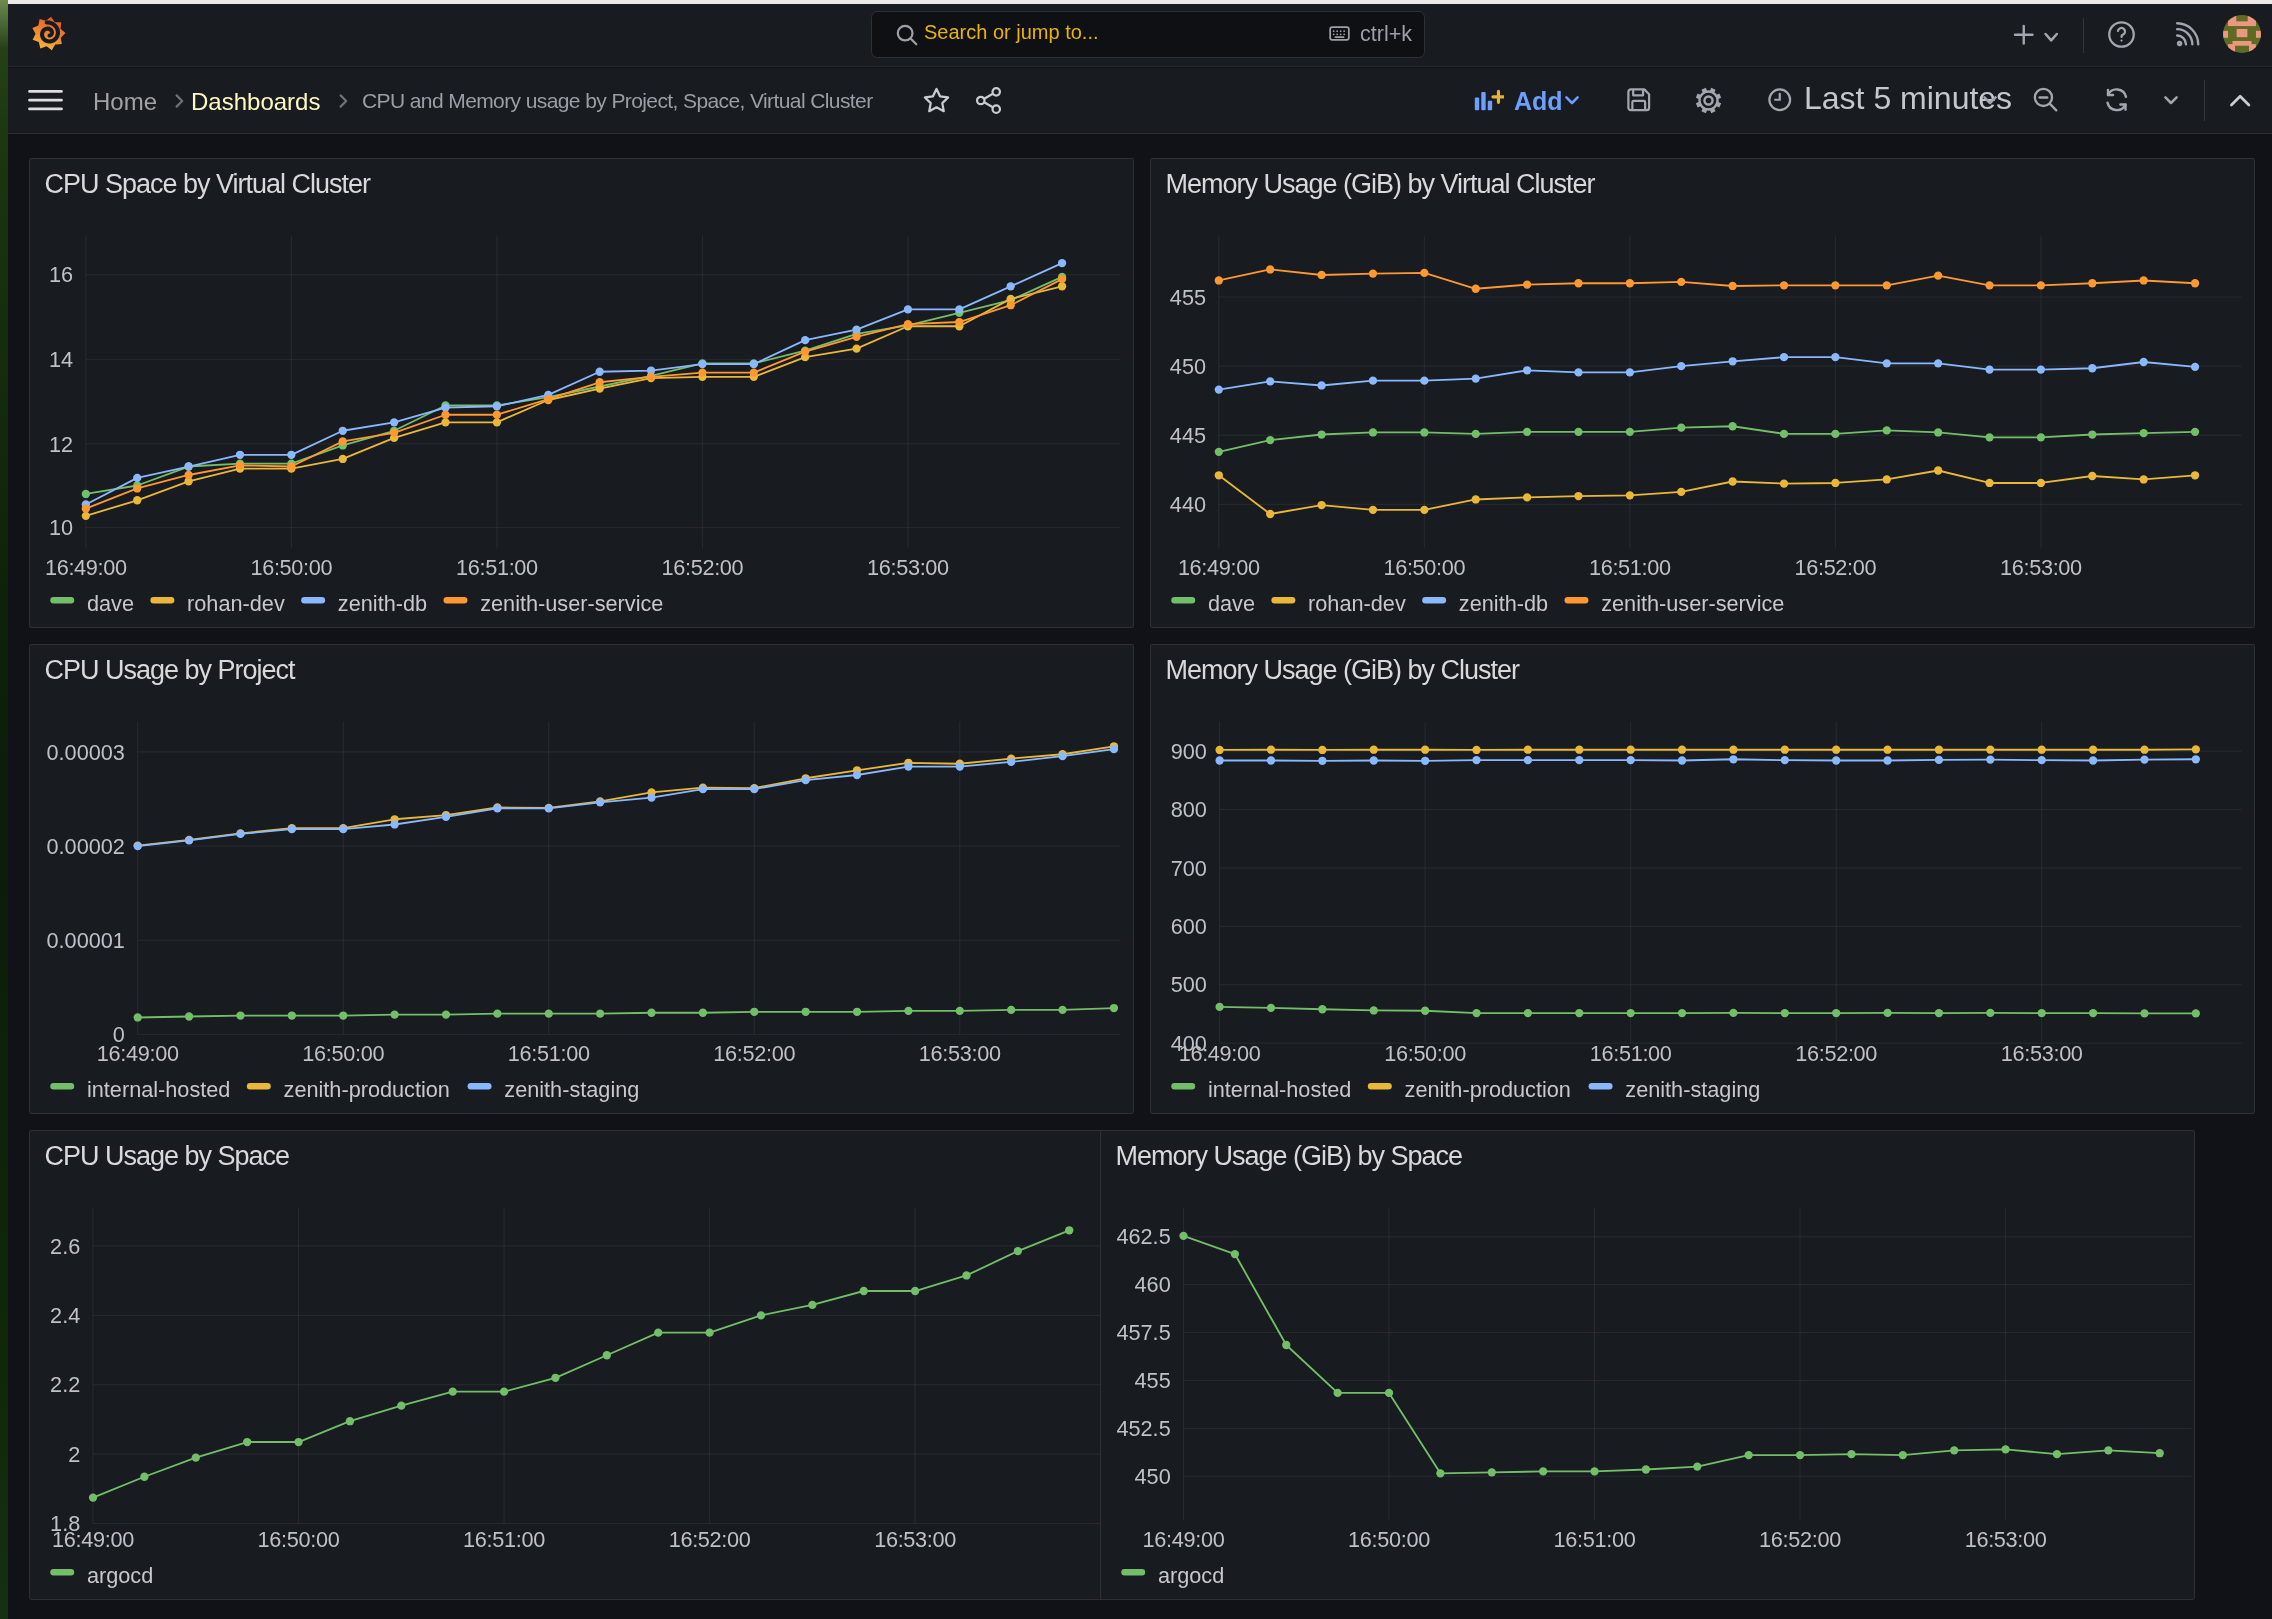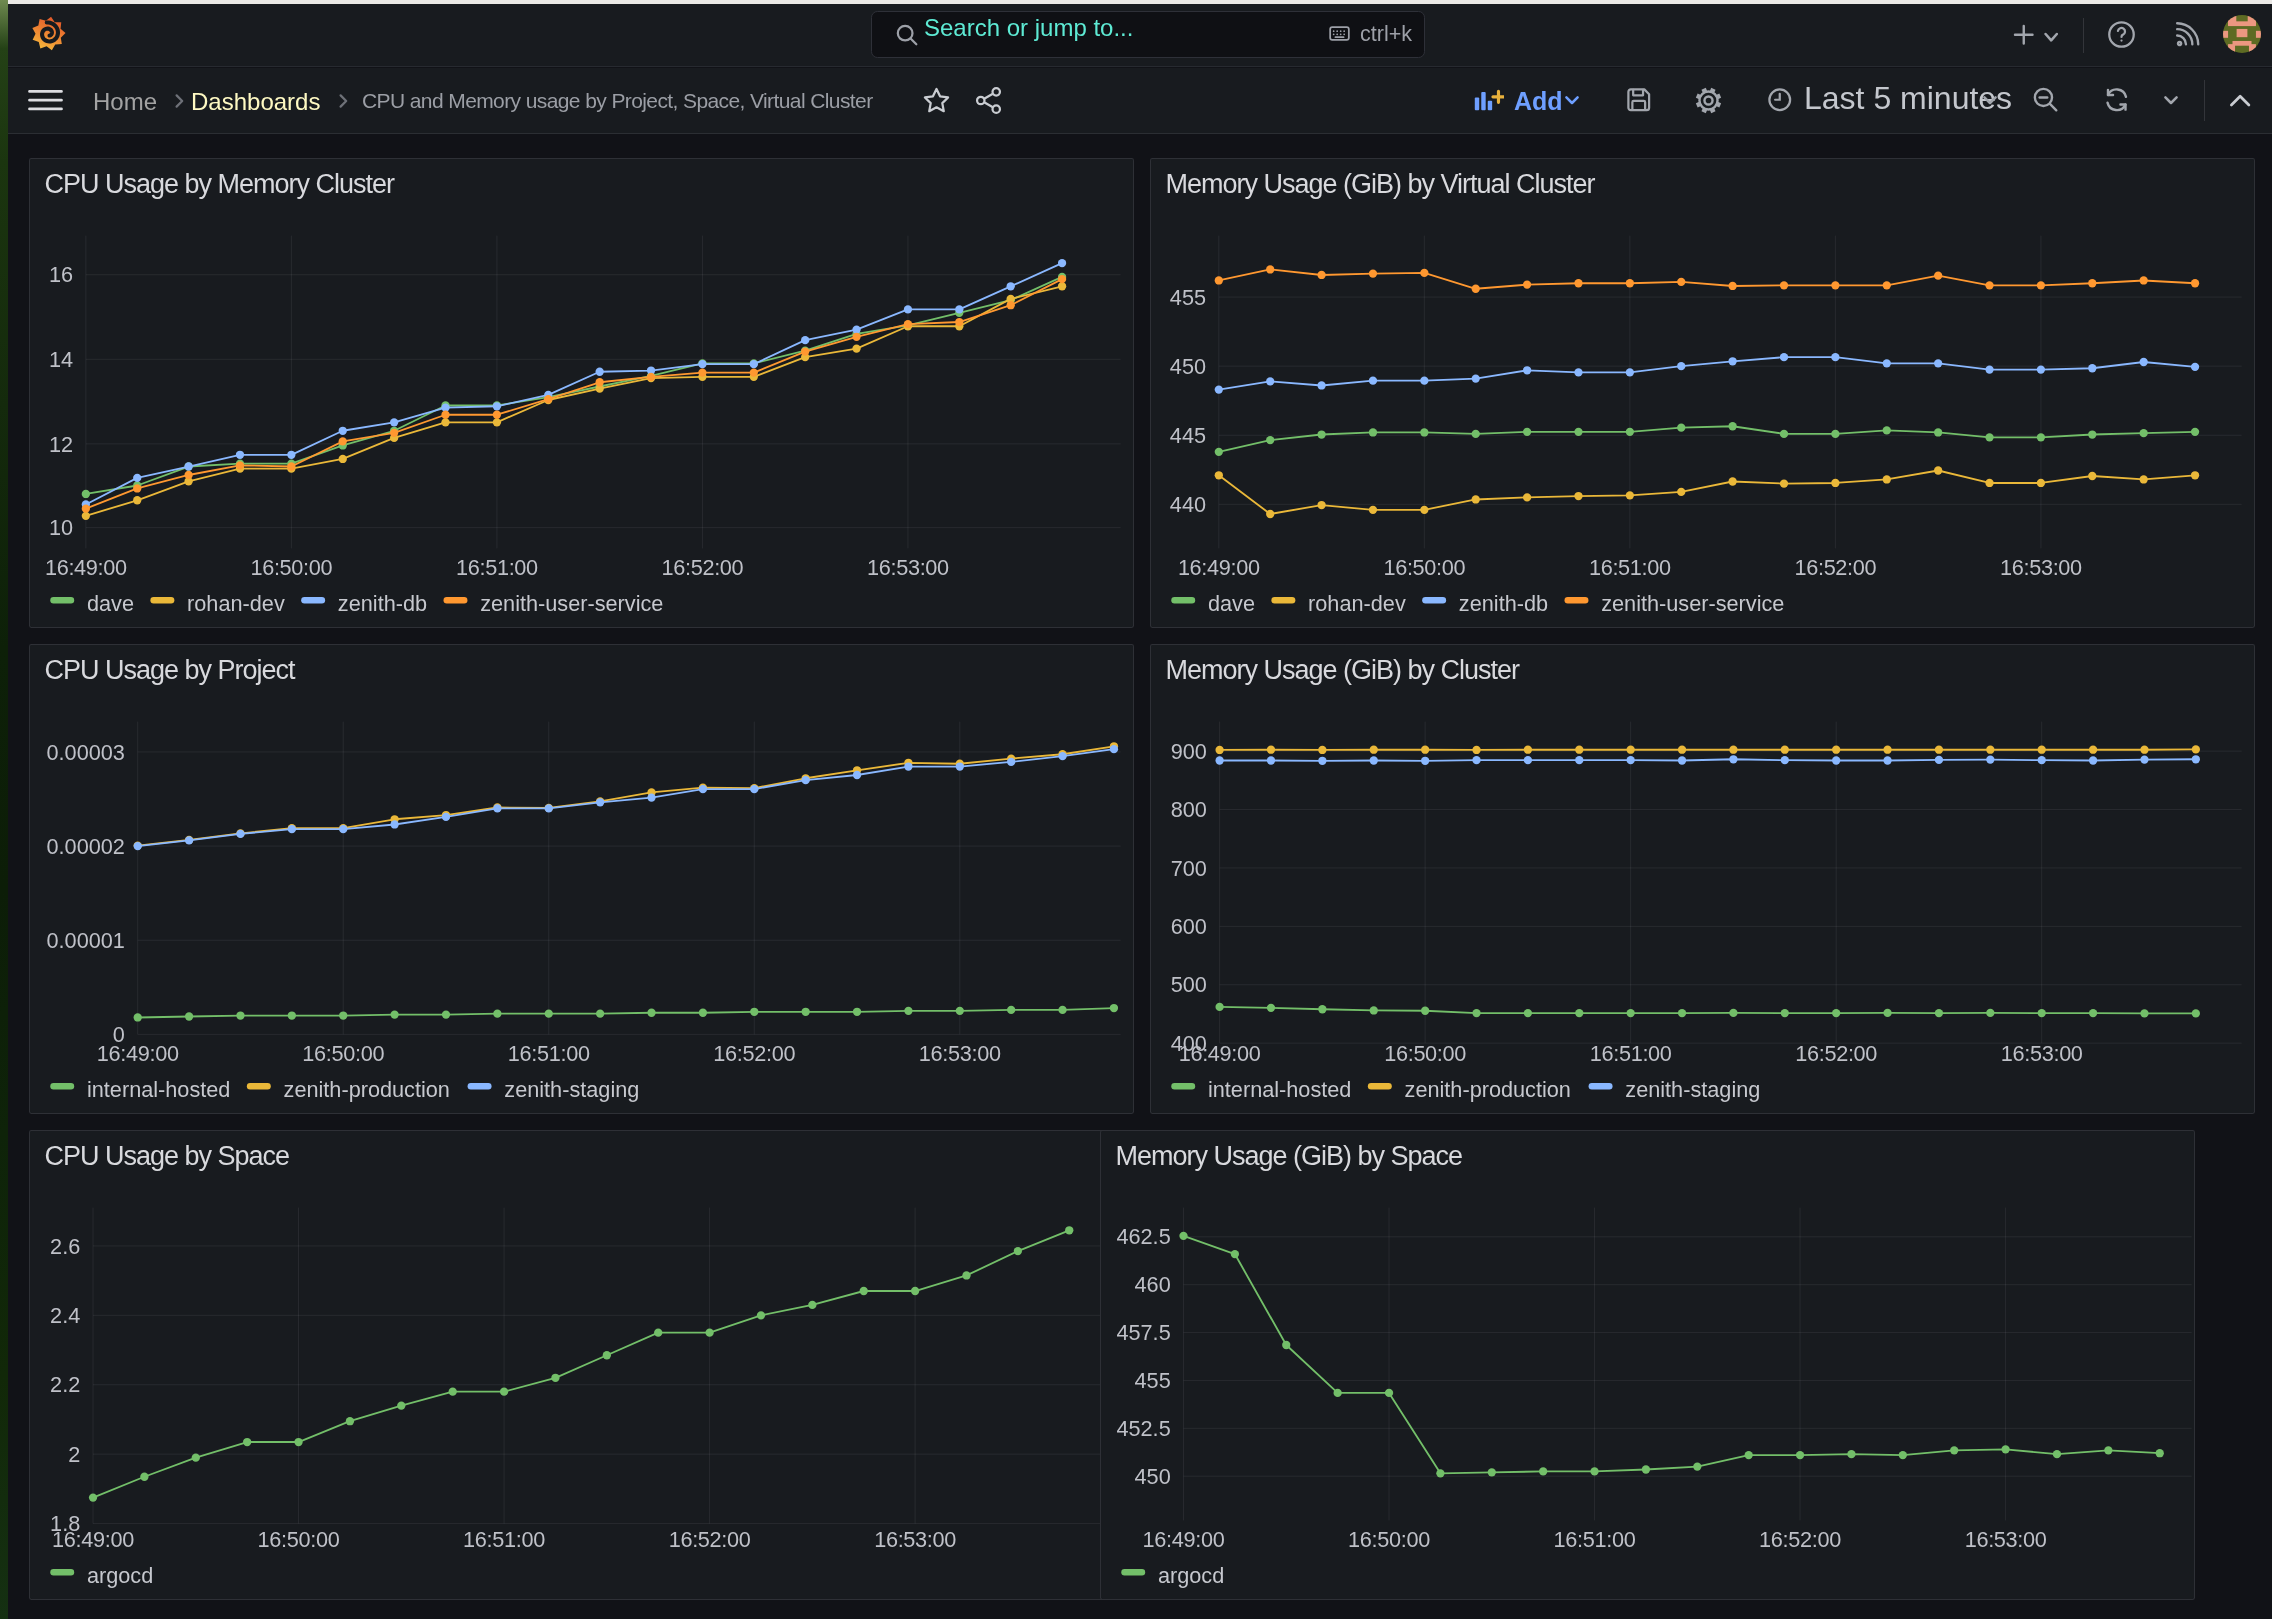--- a/index.html
+++ b/index.html
@@ -13,21 +13,21 @@
       </linearGradient>
     </defs>
     <path fill="url(#gflame)" d="M56.9 4.5 L66.8 19.3 L84.5 19.6 L82.6 37.2 L96.0 48.9 L83.2 61.2 L86.0 78.7 L68.2 79.9 L59.1 95.1 L44.8 84.6 L28.0 90.4 L23.7 73.1 L7.2 66.8 L15.0 50.9 L6.4 35.3 L22.6 28.2 L26.0 10.7 L43.1 15.7 Z"></path>
     <path fill="none" stroke="#181b1f" stroke-width="11" stroke-linecap="round" d="M45.3 20.4 L49.8 20.4 L54.3 21.1 L58.5 22.5 L62.4 24.4 L65.9 26.9 L68.9 29.9 L71.4 33.2 L73.3 36.8 L74.7 40.7 L75.4 44.6 L75.6 48.5 L75.1 52.4 L74.1 56.0 L72.5 59.5 L70.5 62.5 L68.0 65.2 L65.3 67.5 L62.2 69.3 L59.0 70.5 L55.7 71.3 L52.4 71.5 L49.1 71.2 L46.0 70.4 L43.1 69.2 L40.5 67.6 L38.1 65.6 L36.2 63.4 L34.7 60.9 L33.6 58.3 L32.9 55.6 L32.6 52.8 L32.8 50.2 L33.4 47.6 L34.3 45.3 L35.6 43.1 L37.1 41.2 L38.9 39.7 L40.8 38.4 L42.9 37.5 L45.0 36.9 L47.1 36.7 L49.2 36.8 L51.1 37.3 L53.0 38.0 L54.6 38.9 L56.0 40.1 L57.2 41.4 L58.1 42.9 L58.8 44.4 L59.1 45.9 L59.3 47.5 L59.1 48.9 L58.8 50.3 L58.3 51.6 L57.5 52.7 L56.7 53.6 L55.8 54.3 L54.8 54.9 L53.7 55.2 L52.7 55.3"></path>
   </svg>
 <div style="position:absolute;left:871px;top:11.2px;width:554px;height:47px;background:#0f1014;border:0.8px solid #2e3038;border-radius:6.4px"></div>
 <svg style="position:absolute;left:894px;top:22.3px" width="25.5" height="25.5" viewBox="0 0 16 16" fill="none" stroke="#9da0a8" stroke-width="1.4" stroke-linecap="round">
     <circle cx="7" cy="7" r="4.6"></circle>
     <line x1="10.4" y1="10.4" x2="14" y2="14"></line>
   </svg>
-<div style="position:absolute;left:924px;top:14px;font-size:24px;color:#5eead4">Search or jump to...</div>
+<div style="position:absolute;left:924px;top:21px;font-size:20px;color:#eab308">Search or jump to...</div>
 <svg style="position:absolute;left:1329px;top:25px" width="21" height="17" viewBox="0 0 18 14" fill="none" stroke="#9da0a8" stroke-width="1.5">
     <rect x="1" y="1.5" width="16" height="11" rx="1.8"></rect>
     <path stroke-linecap="round" d="M4 5h.01M7 5h.01M10 5h.01M13 5h.01M4 7.7h.01M7 7.7h.01M10 7.7h.01M13 7.7h.01M5.5 10.2h7"></path>
   </svg>
 <div style="position:absolute;left:1360px;top:22px;font-size:21.5px;color:#9da0a8">ctrl+k</div>
 <svg style="position:absolute;left:2011px;top:21.5px" width="25.5" height="25.5" viewBox="0 0 16 16" fill="none" stroke="#a2a6ad" stroke-width="1.5" stroke-linecap="round">
     <path d="M8 2.5v11M2.5 8h11"></path>
   </svg>
 <svg style="position:absolute;left:2044px;top:29.5px" width="14.4" height="14.4" viewBox="0 0 9 9" fill="none" stroke="#a2a6ad" stroke-width="1.6" stroke-linecap="round" stroke-linejoin="round">
     <path d="M1 2.5 L4.5 6.5 L8 2.5"></path>
@@ -132,21 +132,21 @@
     <path d="M13.5 14.2V11h-3.2"></path>
   </svg>
 <svg style="position:absolute;left:2163px;top:95px" width="16" height="11.2" viewBox="0 0 10 7" fill="none" stroke="#a2a6ad" stroke-width="1.6" stroke-linecap="round" stroke-linejoin="round">
     <path d="M1.5 1.5L5 5l3.5-3.5"></path>
   </svg>
 <div style="position:absolute;left:2204px;top:80px;width:0.8px;height:41px;background:#33353a"></div>
 <svg style="position:absolute;left:2229px;top:93px" width="22.3" height="14.4" viewBox="0 0 14 9" fill="none" stroke="#c9ccd1" stroke-width="1.7" stroke-linecap="round" stroke-linejoin="round">
     <path d="M1.5 7.5L7 2l5.5 5.5"></path>
   </svg>
 <div class="panel" style="left:29px;top:158px;width:1105px;height:470px">
-    <div class="ptitle">CPU Usage by Memory Cluster</div>
+    <div class="ptitle">CPU Space by Virtual Cluster</div>
     <svg width="1105" height="470" viewBox="0 0 1385 589" style="position:absolute;left:0;top:0">
       <line x1="70" y1="96" x2="70" y2="488" stroke="rgba(204,204,220,0.1)" stroke-width="1.1"></line>
       <line x1="327.6" y1="96" x2="327.6" y2="488" stroke="rgba(204,204,220,0.1)" stroke-width="1.1"></line>
       <line x1="585.2" y1="96" x2="585.2" y2="488" stroke="rgba(204,204,220,0.1)" stroke-width="1.1"></line>
       <line x1="842.8" y1="96" x2="842.8" y2="488" stroke="rgba(204,204,220,0.1)" stroke-width="1.1"></line>
       <line x1="1100.4" y1="96" x2="1100.4" y2="488" stroke="rgba(204,204,220,0.1)" stroke-width="1.1"></line>
       <line x1="70" y1="462" x2="1367" y2="462" stroke="rgba(204,204,220,0.1)" stroke-width="1.1"></line>
       <text x="54" y="471.6" fill="#bfc1c8" font-size="27.2" text-anchor="end">10</text>
       <line x1="70" y1="357" x2="1367" y2="357" stroke="rgba(204,204,220,0.1)" stroke-width="1.1"></line>
       <text x="54" y="366.6" fill="#bfc1c8" font-size="27.2" text-anchor="end">12</text>

